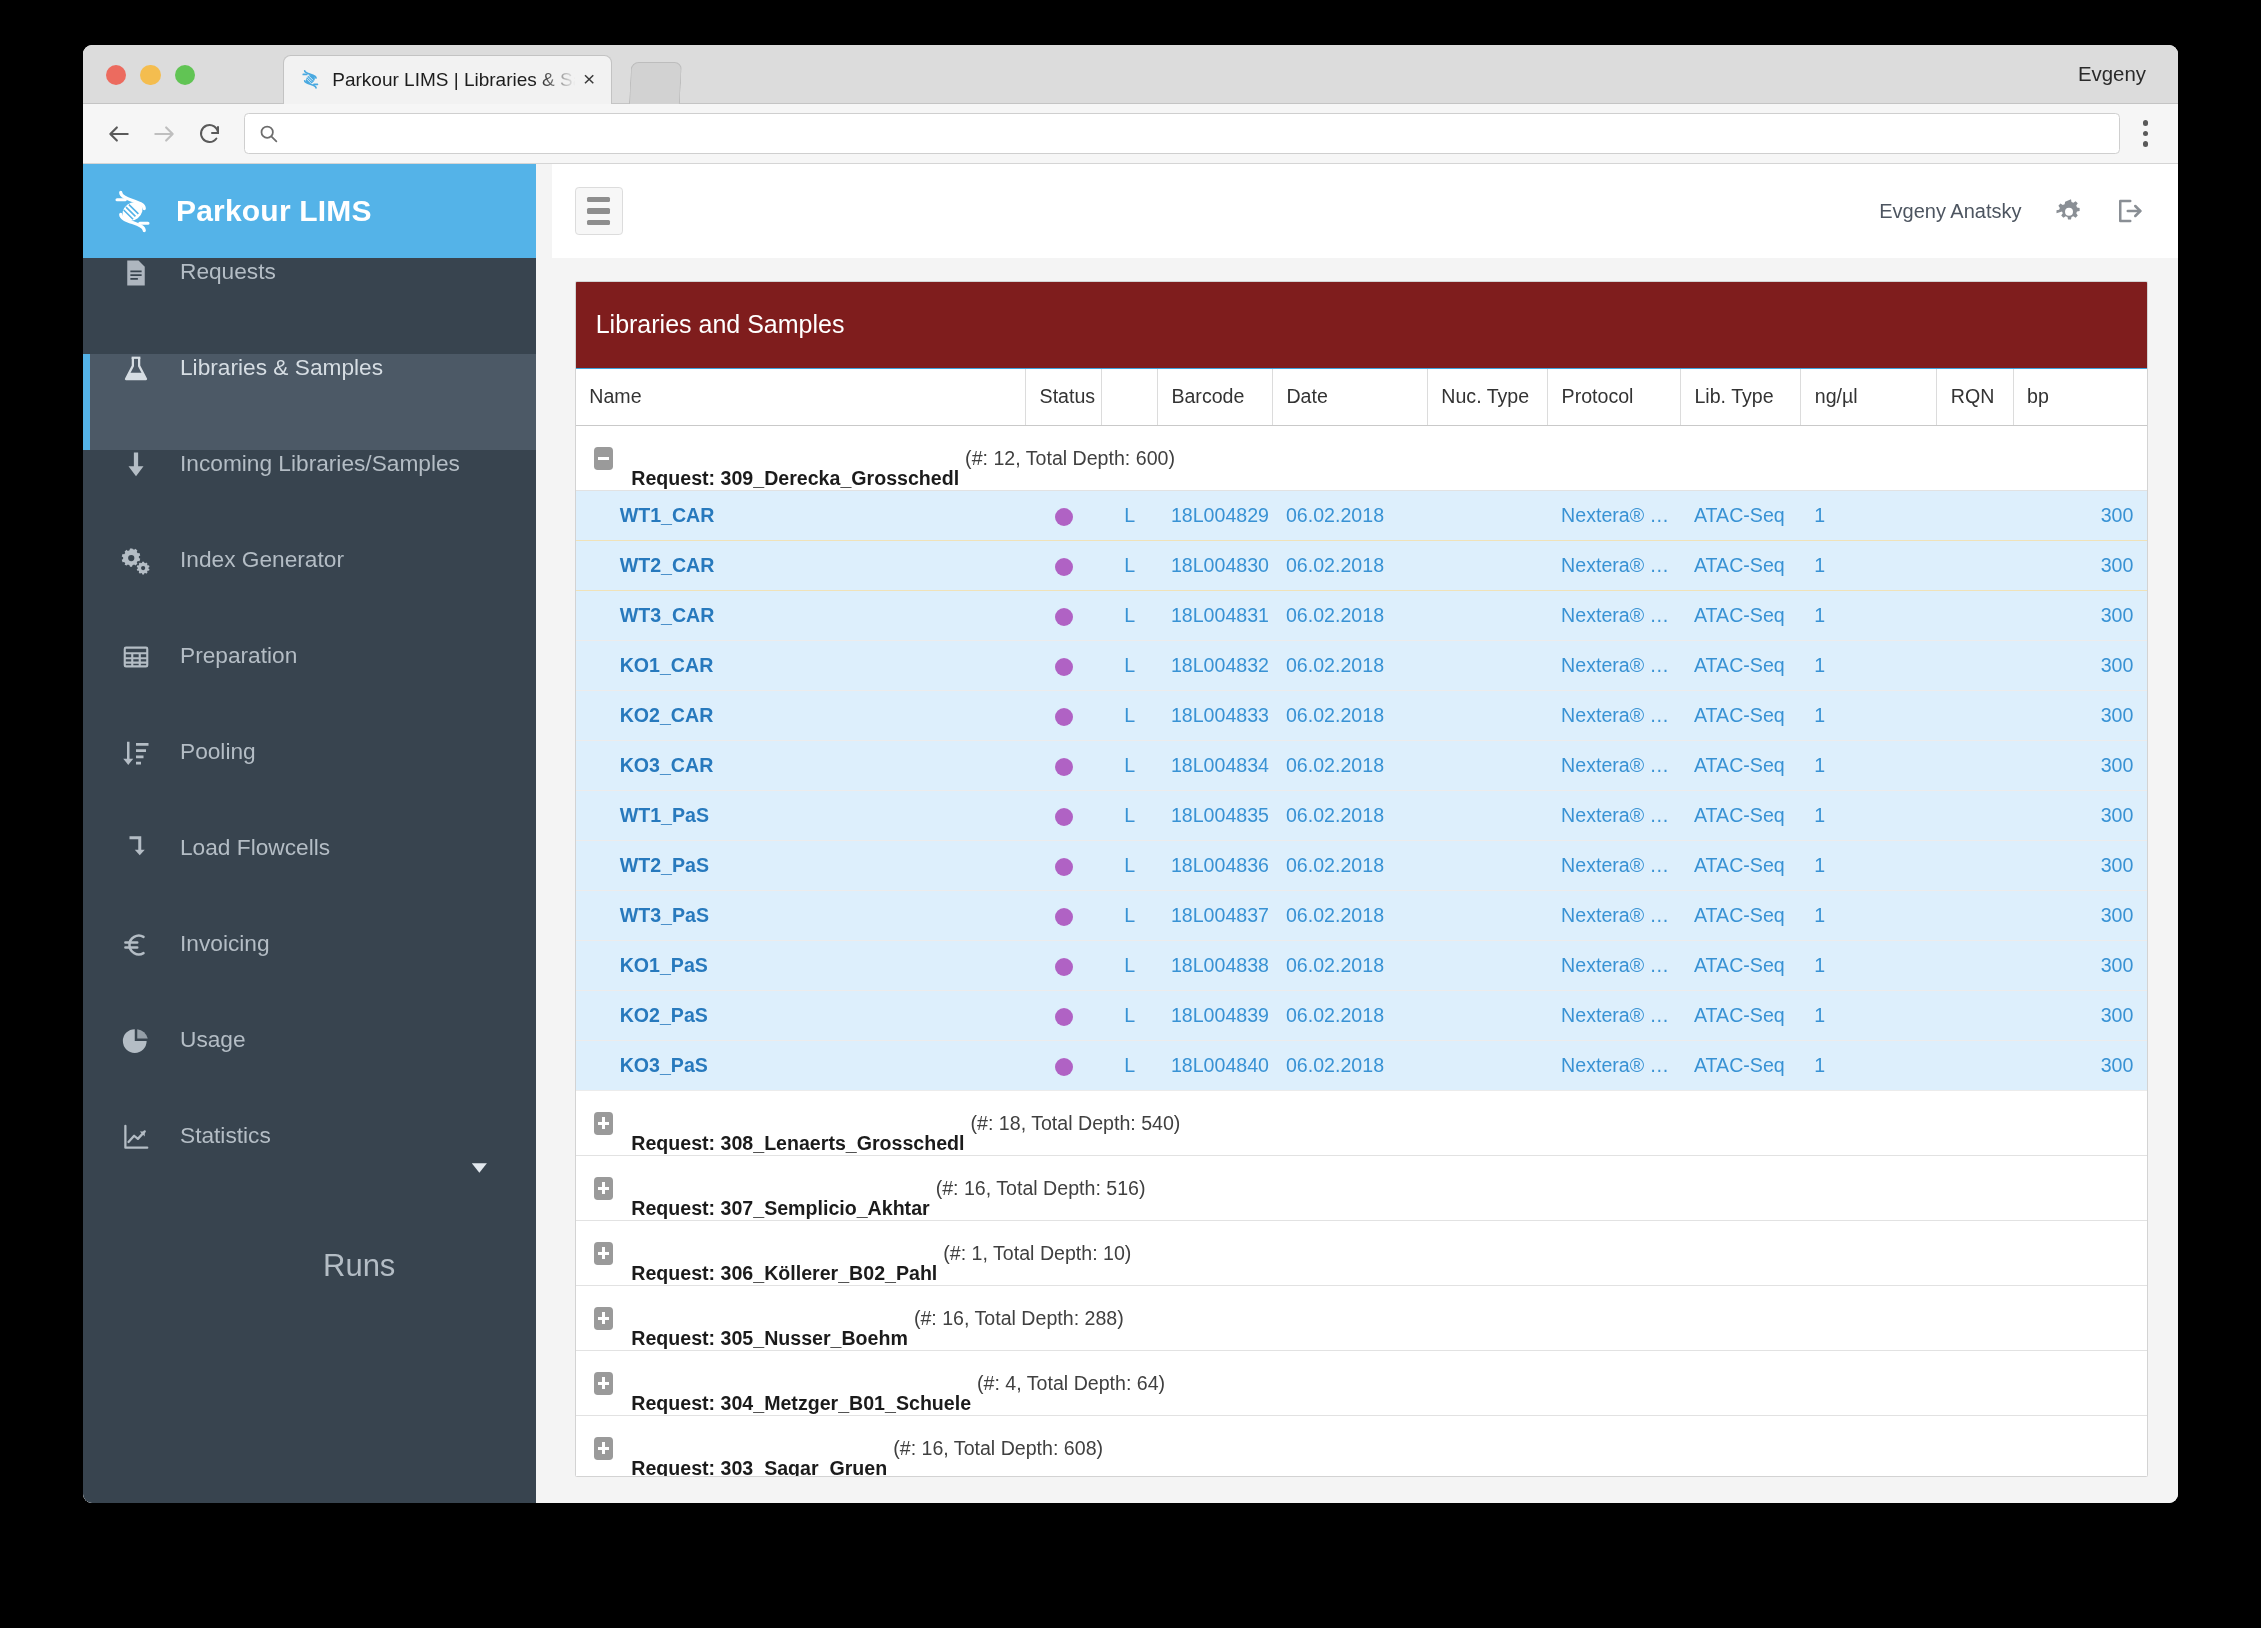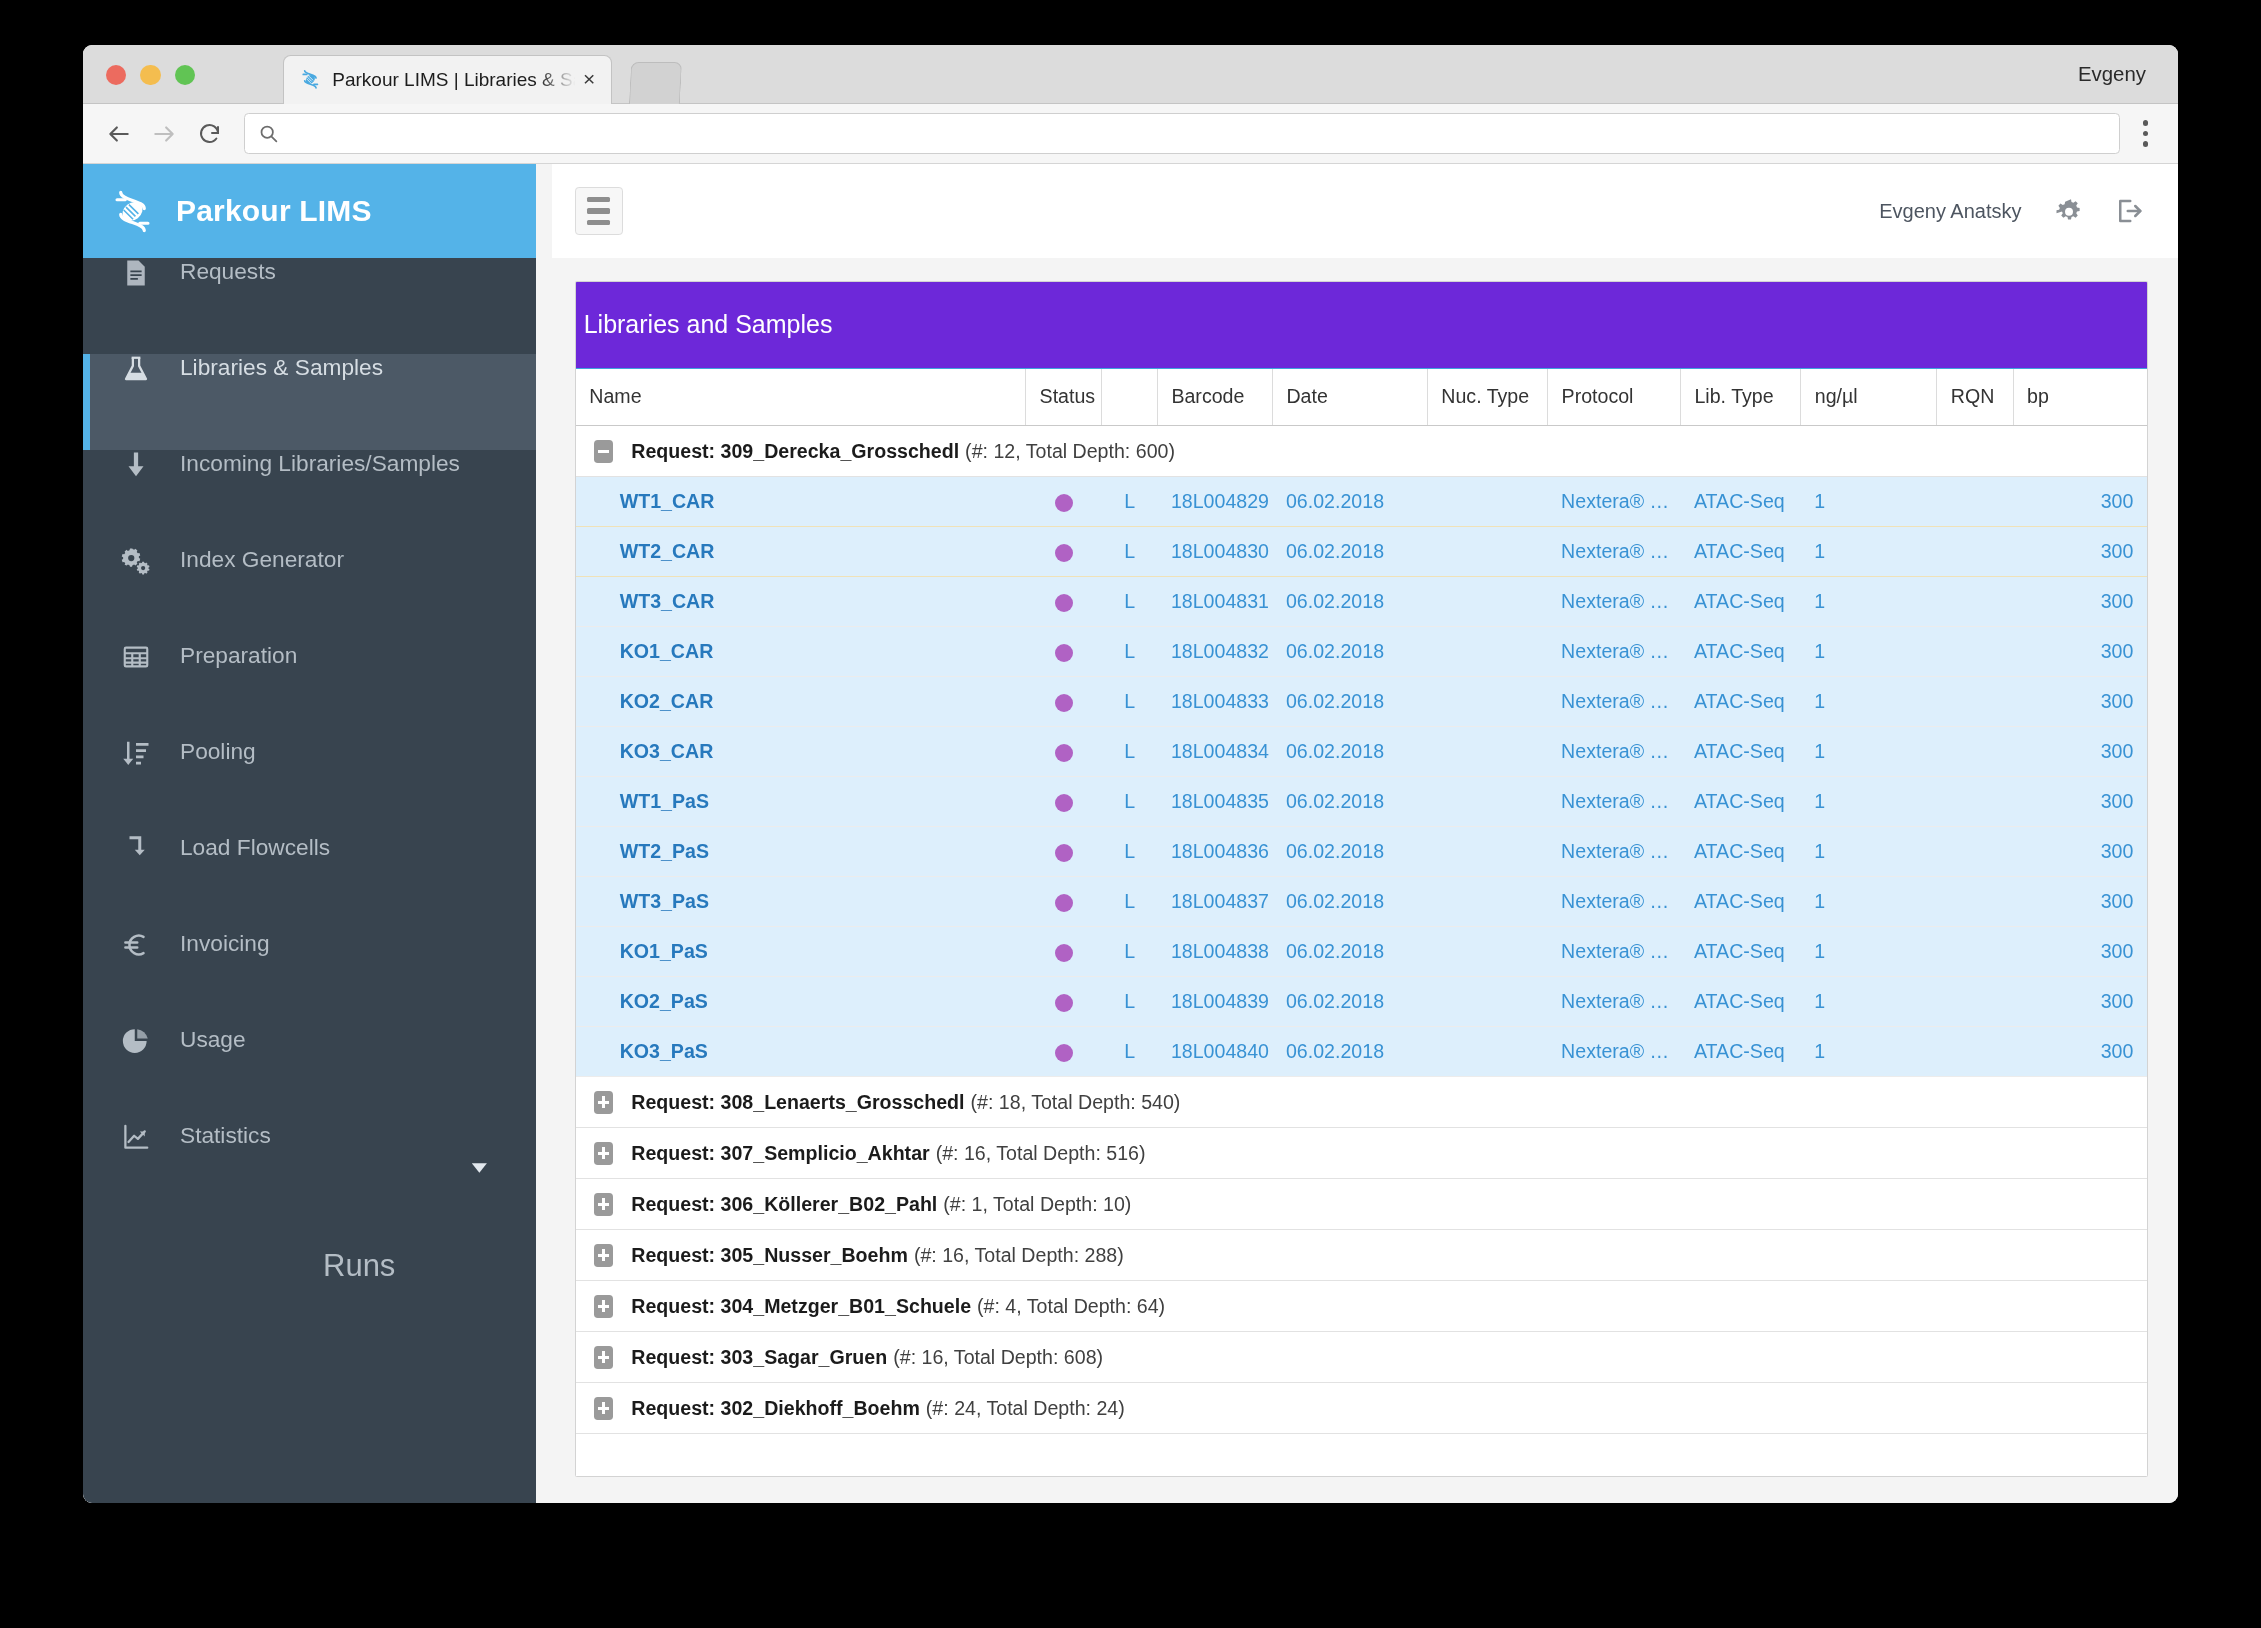--- a/index.html
+++ b/index.html
@@ -245,25 +245,25 @@
   .panel {
     margin-top: 22.7px;
     background: #ffffff;
     border: 0.8px solid #d3d3d3;
     border-radius: 1.5px;
     overflow: hidden;
     height: 1196px;
   }
   .panel-header {
     height: 87px;
-    background: #6d28d9;
+    background: #7f1d1d;
     border-bottom: 0.8px solid #3ea4dd;
     display: flex;
     align-items: center;
-    padding-left: 8px;
+    padding-left: 20px;
     color: #ffffff;
     font-size: 25px;
   }
 
   table.grid {
     width: 100%;
     border-collapse: collapse;
     table-layout: fixed;
   }
   table.grid th {
@@ -332,21 +332,21 @@
     background: #ffffff;
   }
   .toggle-box.plus::after {
     content: "";
     position: absolute;
     left: 50%; top: 5.3px;
     margin-left: -1.5px;
     width: 3px; height: 12px;
     background: #ffffff;
   }
-  .group-title { font-weight: bold; color: #1b1b1b; }
+  .group-title { font-weight: bold; color: #1b1b1b; margin-top: 41px; }
   .group-meta { color: #404040; margin-left: 6px; }
 
   tr.first-data td { border-top: 0.8px solid #f0e2b8; }
   tr.stripe-sep td { border-bottom: 0.8px solid #f0e2b8; }
 </style>
 </head>
 <body>
 
 <div class="browser-window">
 

